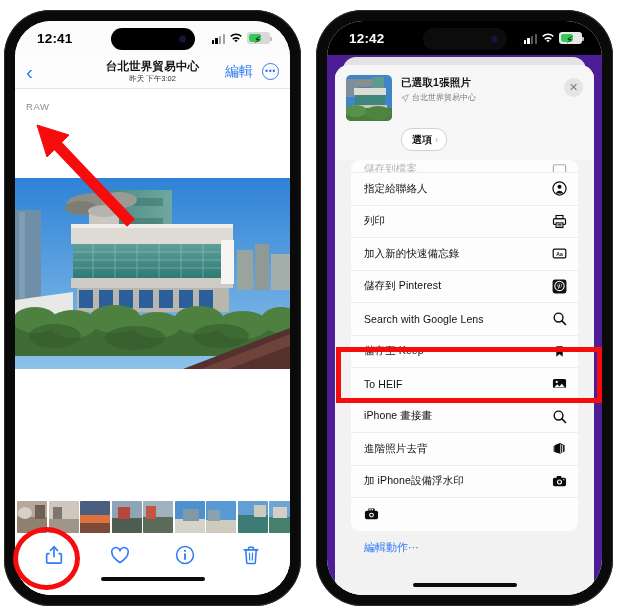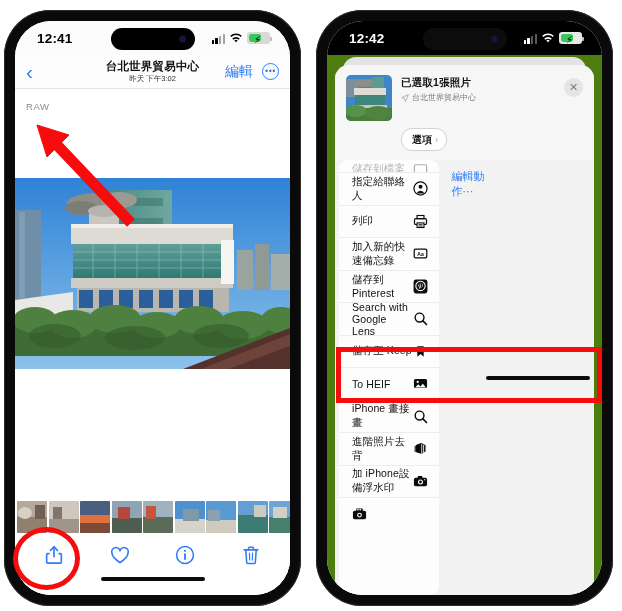--- a/index.html
+++ b/index.html
@@ -138,21 +138,21 @@
     flex: 0 0 44px;
     display: flex; align-items: center; justify-content: space-around;
     background: #ffffff;
     padding: 0 6px;
   }
   .tb-icon { width: 22px; height: 22px; color: #2f7cf6; }
   .home-bar-wrap { flex: 0 0 18px; background:#fff; display:flex; align-items:flex-start; justify-content:center; }
   .home-bar { width: 104px; height: 4px; border-radius: 3px; background: #0b0b0b; }
 
   
-  .rp-body { flex: 1; position: relative; background: #4d7c0f; min-height: 0; display:flex; flex-direction:column; }
+  .rp-body { flex: 1; position: relative; background: #4c1d95; min-height: 0; display:flex; flex-direction:column; }
   .sheet-peek {
     position: absolute; left: 16px; right: 16px; top: 2px; height: 18px;
     background: #e3e3e6; border-radius: 13px 13px 0 0;
   }
   .sheet {
     position: absolute; left: 8px; right: 8px; top: 10px; bottom: 0;
     background: #f2f2f3;
     border-radius: 14px 14px 0 0;
     display: flex; flex-direction: column;
     overflow: hidden;
@@ -184,23 +184,23 @@
     position: absolute; right: 11px; top: 13px;
     width: 19px; height: 19px; border-radius: 50%;
     background: #e4e4e7; color: #79797f;
     display: flex; align-items: center; justify-content: center;
     font-size: 11px; line-height: 1;
   }
 
   .sheet-list {
     flex: 1; min-height: 0;
     background: #f2f2f3;
-    padding: 0 4px;
+    padding: 0 16px;
     overflow: hidden;
-    display: flex; flex-direction: row;
+    display: flex; flex-direction: column;
   }
   .list-card {
     background: #fdfdfd;
     border-radius: 9px;
     overflow: hidden;
   }
   .row {
     display: flex; align-items: center;
     height: 32.5px;
     padding: 0 11px 0 13px;

